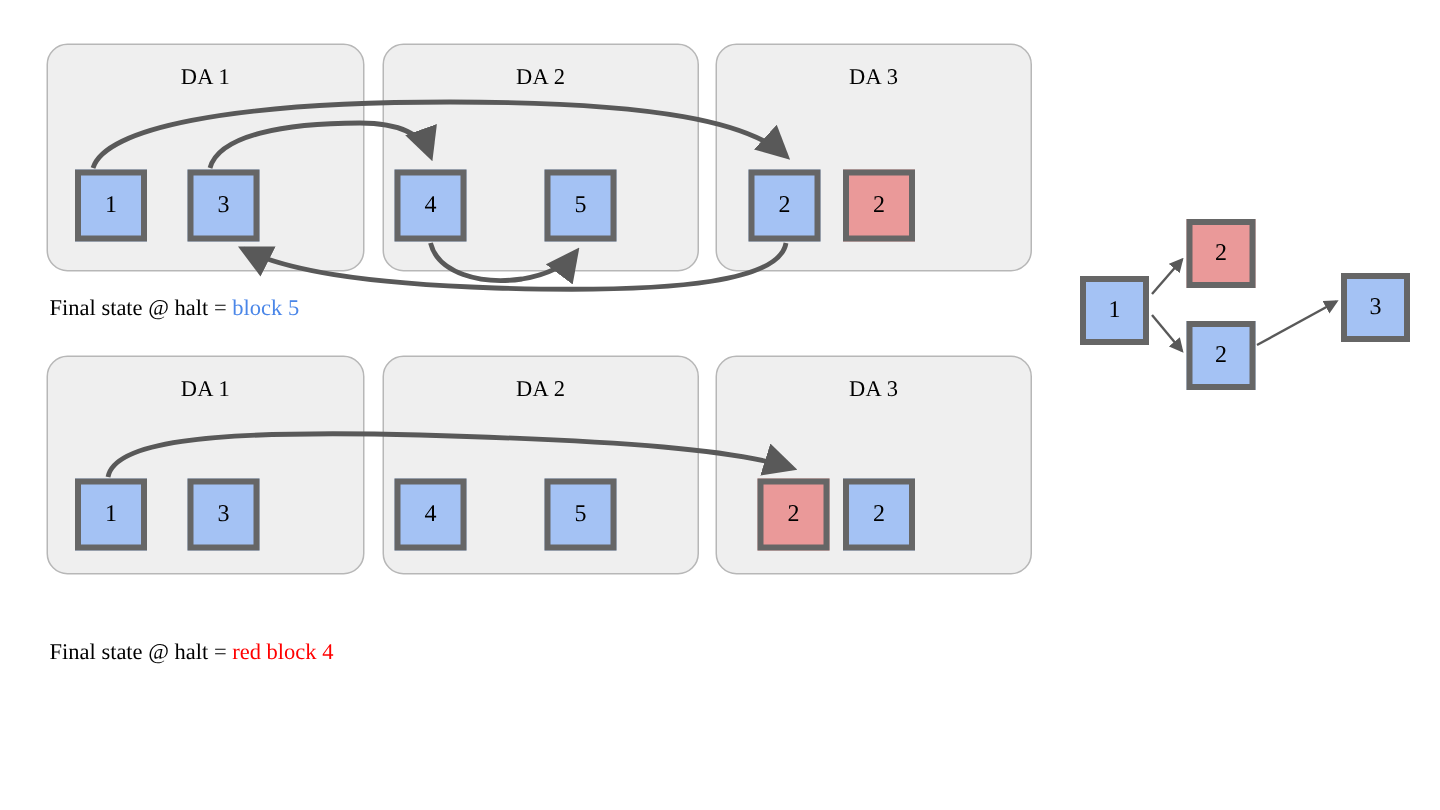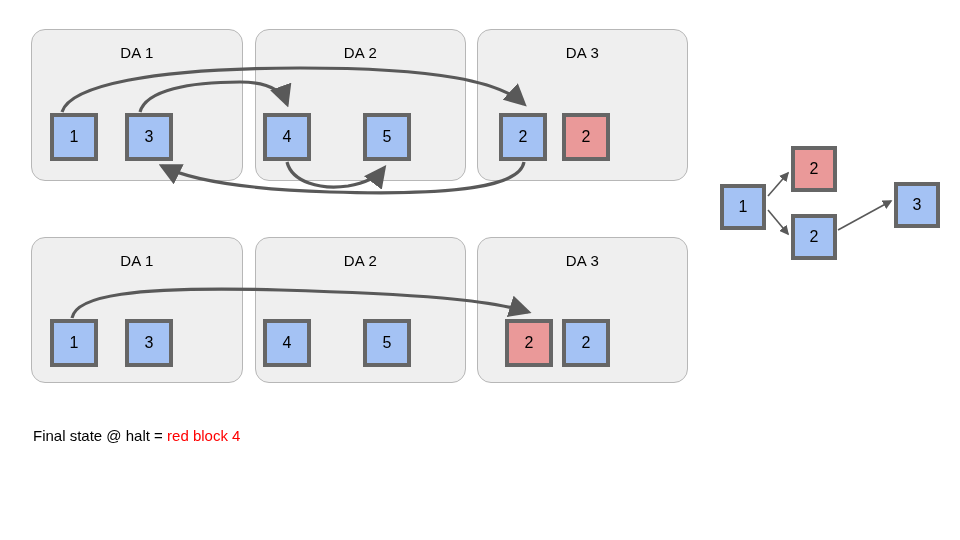--- a/index.html
+++ b/index.html
@@ -5,21 +5,21 @@
   html, body {
     margin: 0;
     padding: 0;
     background: #ffffff;
   }
   #canvas {
     position: relative;
     width: 960px;
     height: 540px;
     background: #ffffff;
-    font-family: Liberation Sans, sans-serif;
+    font-family: Liberation Serif, serif;
     overflow: hidden;
   }
   .da-box {
     position: absolute;
     background: #efefef;
     border: 1px solid #b7b7b7;
     border-radius: 14px;
     box-sizing: border-box;
   }
   .da-title {
@@ -92,20 +92,23 @@
 
   <div class="block blue" style="left:50px; top:113px; width:48px; height:48px;">1</div>
   <div class="block blue" style="left:125px; top:113px; width:48px; height:48px;">3</div>
 
   <div class="block blue" style="left:263px; top:113px; width:48px; height:48px;">4</div>
   <div class="block blue" style="left:363px; top:113px; width:48px; height:48px;">5</div>
 
   <div class="block blue" style="left:499px; top:113px; width:48px; height:48px;">2</div>
   <div class="block red" style="left:562px; top:113px; width:48px; height:48px;">2</div>
 
+  <div class="caption" style="left:33px; top:198px;">
+    <span>Final state @ halt = </span><span class="hl-blue">block 5</span>
+  </div>
 
   <div class="da-box" style="left:31px; top:237px; width:212px; height:146px;">
     <div class="da-title">DA 1</div>
   </div>
   <div class="da-box" style="left:255px; top:237px; width:211px; height:146px;">
     <div class="da-title">DA 2</div>
   </div>
   <div class="da-box" style="left:477px; top:237px; width:211px; height:146px;">
     <div class="da-title">DA 3</div>
   </div>

